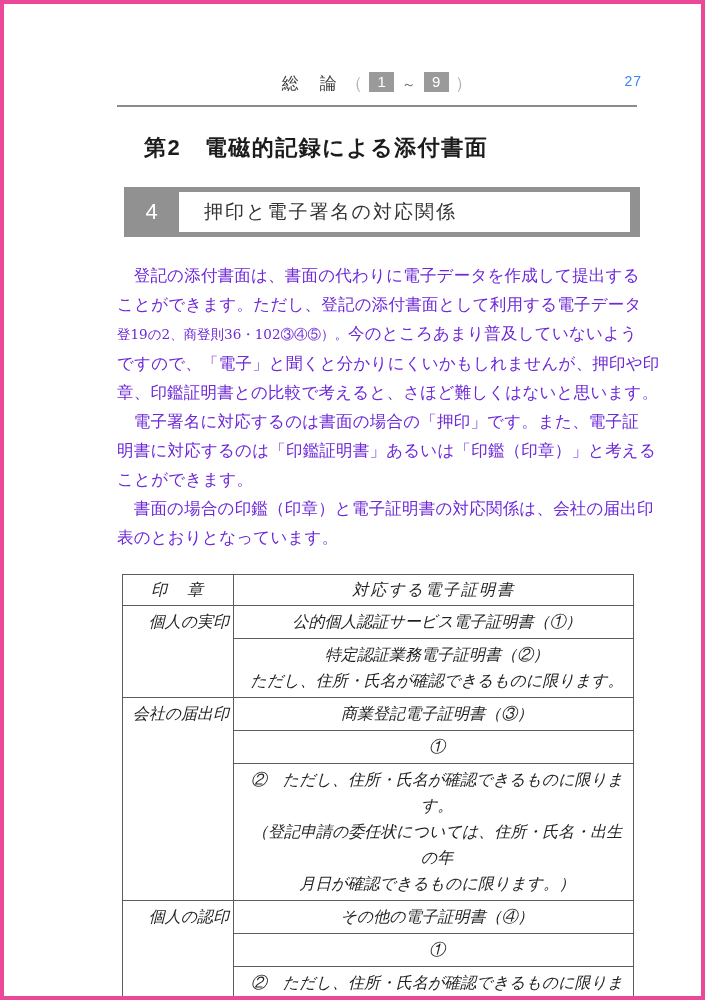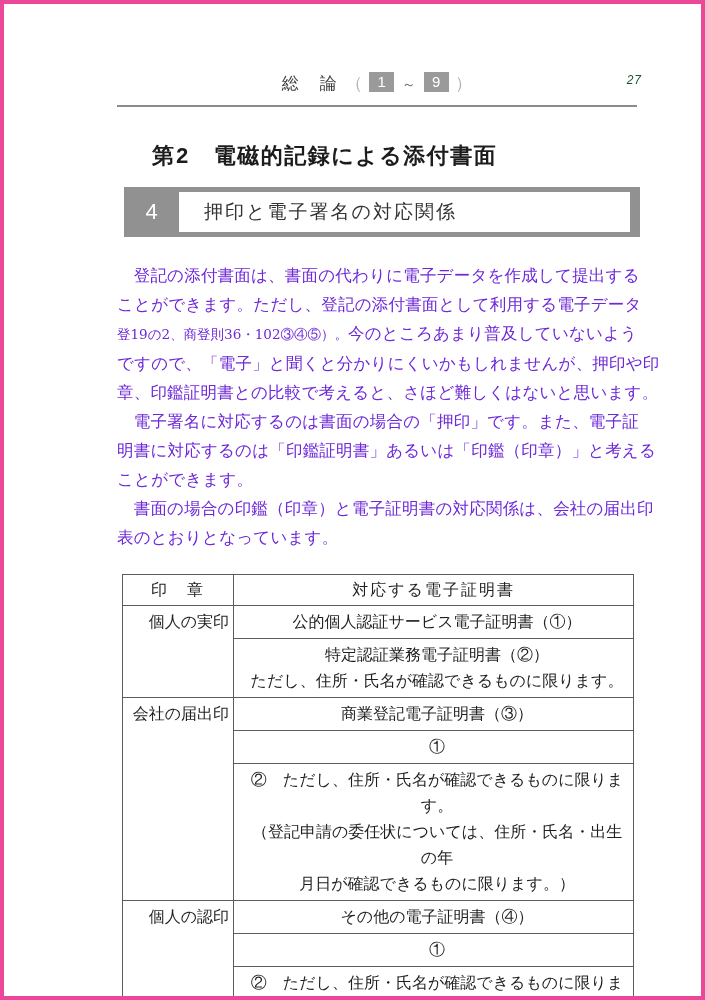--- a/index.html
+++ b/index.html
@@ -25,27 +25,27 @@
     text-align:center; font-size:17px; letter-spacing:2px;
     white-space:nowrap;
   }
   .head-paren { color:#b0b0b0; font-size:17px; letter-spacing:0; }
   .head-tilde { color:#6a6a6a; font-size:14px; letter-spacing:0; margin:0 1px; }
   .num-badge {
     display:inline-block; width:25px; height:20px; line-height:20px;
     background:#9a9a9a; color:#ffffff; text-align:center;
     font-size:15px; letter-spacing:0; vertical-align:2px;
   }
-  .page-num { position:absolute; right:-5px; top:5px; font-size:12px; letter-spacing:1px; color:#14532d;font-style:italic; }
+  .page-num { position:absolute; right:-5px; top:5px; font-size:14px; letter-spacing:1px; color:#3b82f6; }
   .head-rule { position:absolute; left:0; right:0; top:37px; height:2px; background:#8c8c8c; }
 
   
   .chapter-title {
-    position:absolute; left:138px; top:127px; margin:10px;
-    font-family:Liberation Mono, monospace;
+    position:absolute; left:138px; top:127px; margin:2px;
+    font-family:Liberation Sans, sans-serif;
     font-size:22px; font-weight:bold; letter-spacing:1.5px; color:#1c1c1c;
     white-space:nowrap;
   }
 
   
   .section-banner {
     position:absolute; left:120px; top:183px; width:516px; height:50px;
     background:#919191;
   }
   .section-num {
@@ -73,21 +73,21 @@
   .line { white-space:nowrap; }
   .cite { font-size:13.5px; letter-spacing:0; }
 
   
   .cmp-table {
     position:absolute; left:118px; top:570px; width:512px;
     border-collapse:collapse;
     font-size:16px; color:#1f1f1f;
     font-family:"DejaVu Serif", serif;
   }
-  .cmp-table th, .cmp-table td { border:1.5px solid #5c5c5c; }
+  .cmp-table th, .cmp-table td { border:1.5px solid #5c5c5c;font-style:italic; }
   .cmp-table th {
     font-weight:normal; padding:4px 2px; letter-spacing:2px;
     text-align:center; line-height:22px;
   }
   .cmp-table td.lbl {
     width:97px; vertical-align:top; text-align:right;
     padding:3px 4px 3px 9px; line-height:26px; white-space:nowrap;
   }
   .cmp-table td.val {
     padding:3px 6px 3px 13px; line-height:26px;

